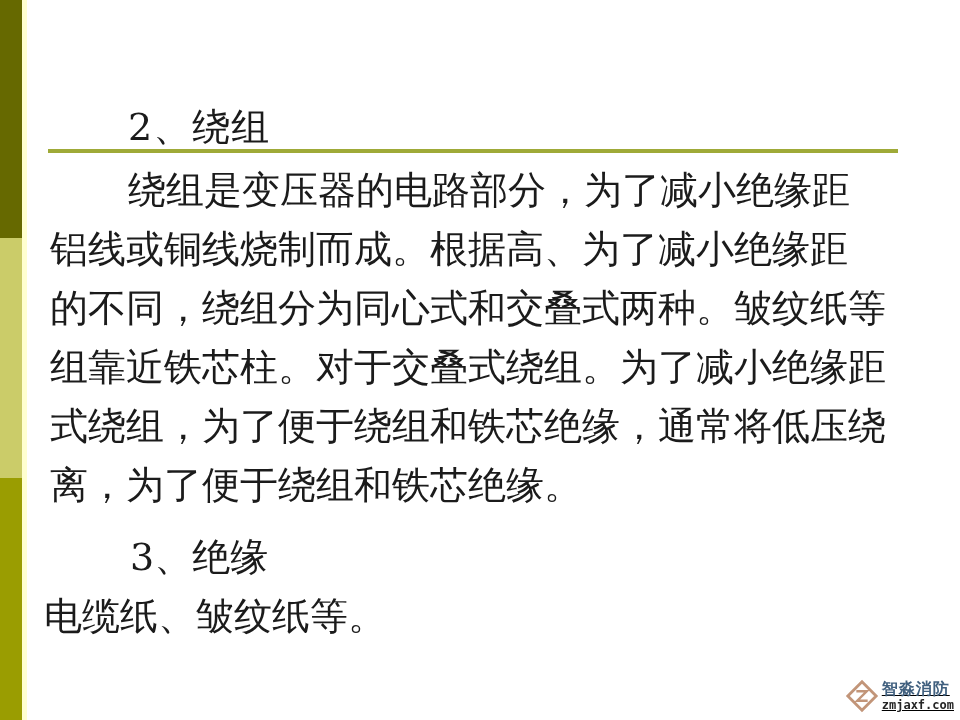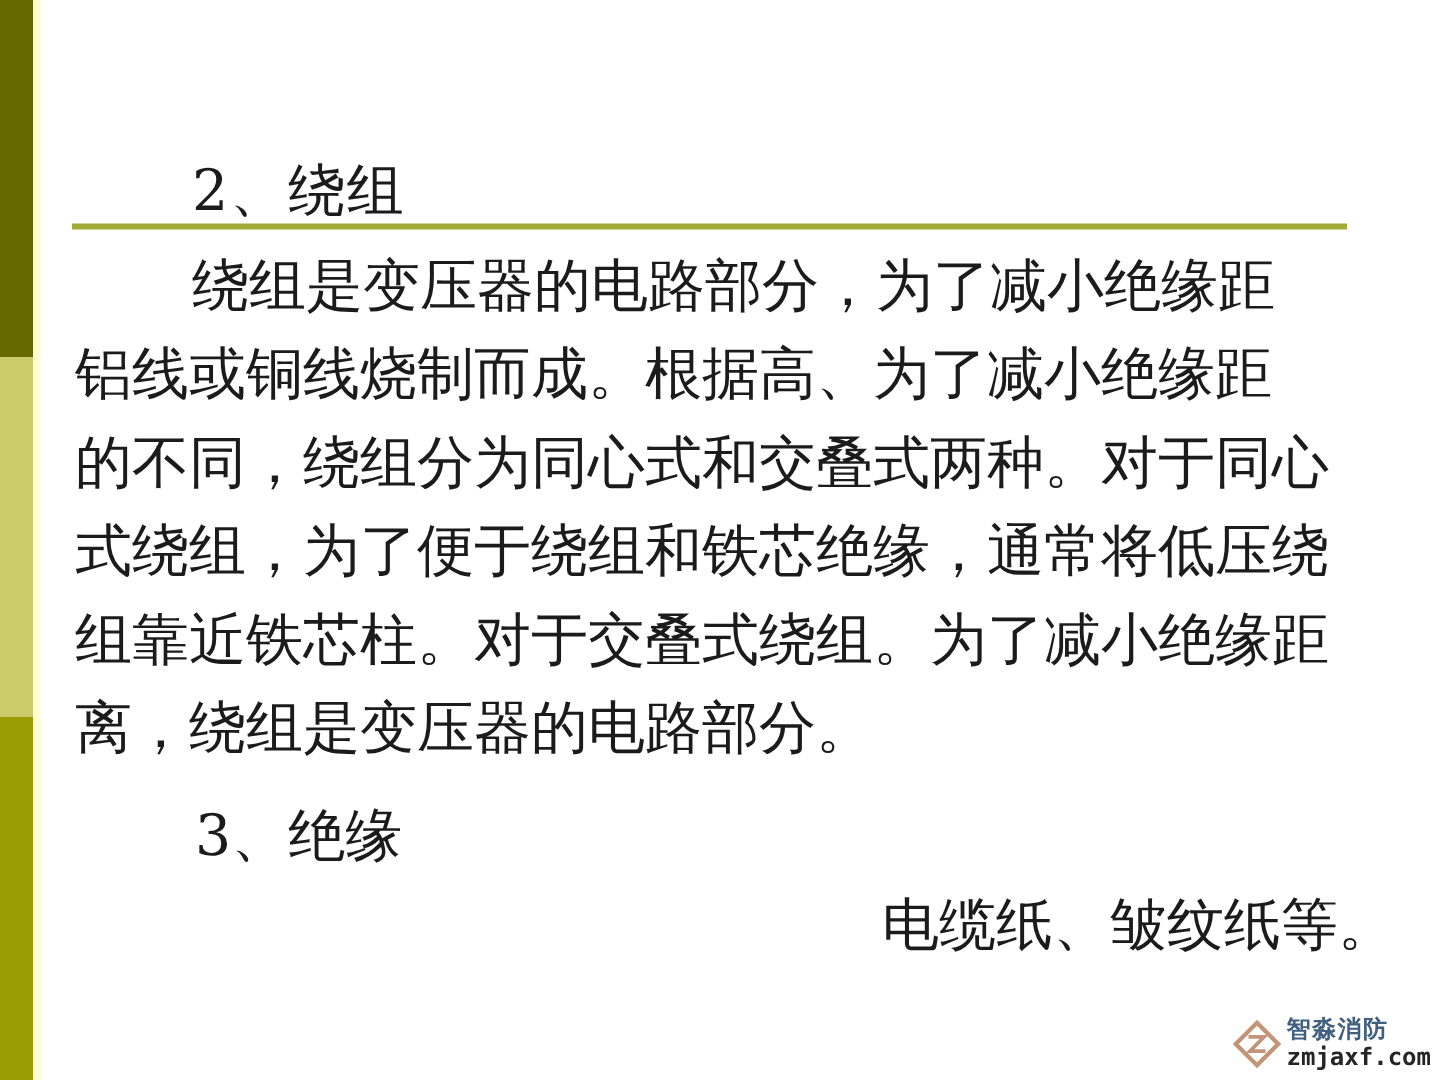--- a/index.html
+++ b/index.html
@@ -26,54 +26,55 @@
   .rule{position:absolute;left:48px;top:149px;width:850px;height:4px;background:var(--rule);}
   
   .bodytext{
     position:absolute;left:50px;top:161px;right:30px;
     font-size:38px;color:var(--text);
   }
   .line{margin:0;line-height:59px;white-space:nowrap;}
   .indent-para{padding-left:78px;}
   .indent-head{padding-left:80px;margin-top:13px;}
   .indent-small{padding-left:62px;}
-  .outdent{margin-left:-6px;text-align:right;}
+  .outdent{margin-left:-6px;}
   
   .watermark{
     position:absolute;right:6px;bottom:7px;
     display:flex;align-items:center;gap:3px;
     font-family:"Liberation Sans",sans-serif;
+    text-decoration:underline;
   }
   .wm-icon{width:34px;height:34px;flex:0 0 auto;}
   .wm-text{display:flex;flex-direction:column;align-items:flex-start;line-height:1;}
   .wm-brand{font-size:16px;font-weight:bold;color:var(--brand);letter-spacing:1px;}
-  .wm-domain{font-size:16px;font-weight:bold;color:var(--domain);font-family:"DejaVu Sans Mono","Liberation Mono",monospace;margin-top:2px;}
+  .wm-domain{font-size:12px;font-weight:bold;color:var(--domain);font-family:"DejaVu Sans Mono","Liberation Mono",monospace;margin-top:2px;}
 </style>
 </head>
 <body>
 
 <div class="slide">
 
   <div class="sidebar">
     <div class="sb dark"></div>
     <div class="sb light"></div>
     <div class="sb mid"></div>
   </div>
   <div class="sidebar-strip"></div>
 
   <h1 class="heading1">2、绕组</h1>
   <div class="rule"></div>
 
   <div class="bodytext">
     <p class="line indent-para">绕组是变压器的电路部分，为了减小绝缘距</p>
     <p class="line">铝线或铜线烧制而成。根据高、为了减小绝缘距</p>
-    <p class="line">的不同，绕组分为同心式和交叠式两种。对于同心</p>
+    <p class="line">的不同，绕组分为同心式和交叠式两种。皱纹纸等</p>
+    <p class="line">组靠近铁芯柱。对于交叠式绕组。为了减小绝缘距</p>
     <p class="line">式绕组，为了便于绕组和铁芯绝缘，通常将低压绕</p>
-    <p class="line">组靠近铁芯柱。对于交叠式绕组。为了减小绝缘距</p>
-    <p class="line">离，绕组是变压器的电路部分。</p>
+    <p class="line">离，为了便于绕组和铁芯绝缘。</p>
     <p class="line indent-head">3、绝缘</p>
     <p class="line outdent">电缆纸、皱纹纸等。</p>
   </div>
 
   <div class="watermark">
     <svg class="wm-icon" viewBox="0 0 36 36">
       <path d="M18 3 L33 18 L18 33 L3 18 Z" fill="none" stroke="#c29579" stroke-width="3" stroke-linejoin="miter"></path>
       <path d="M12 13 H23 L13 23 H24" fill="none" stroke="#c29579" stroke-width="2.6" stroke-linejoin="miter"></path>
     </svg>
     <div class="wm-text">

